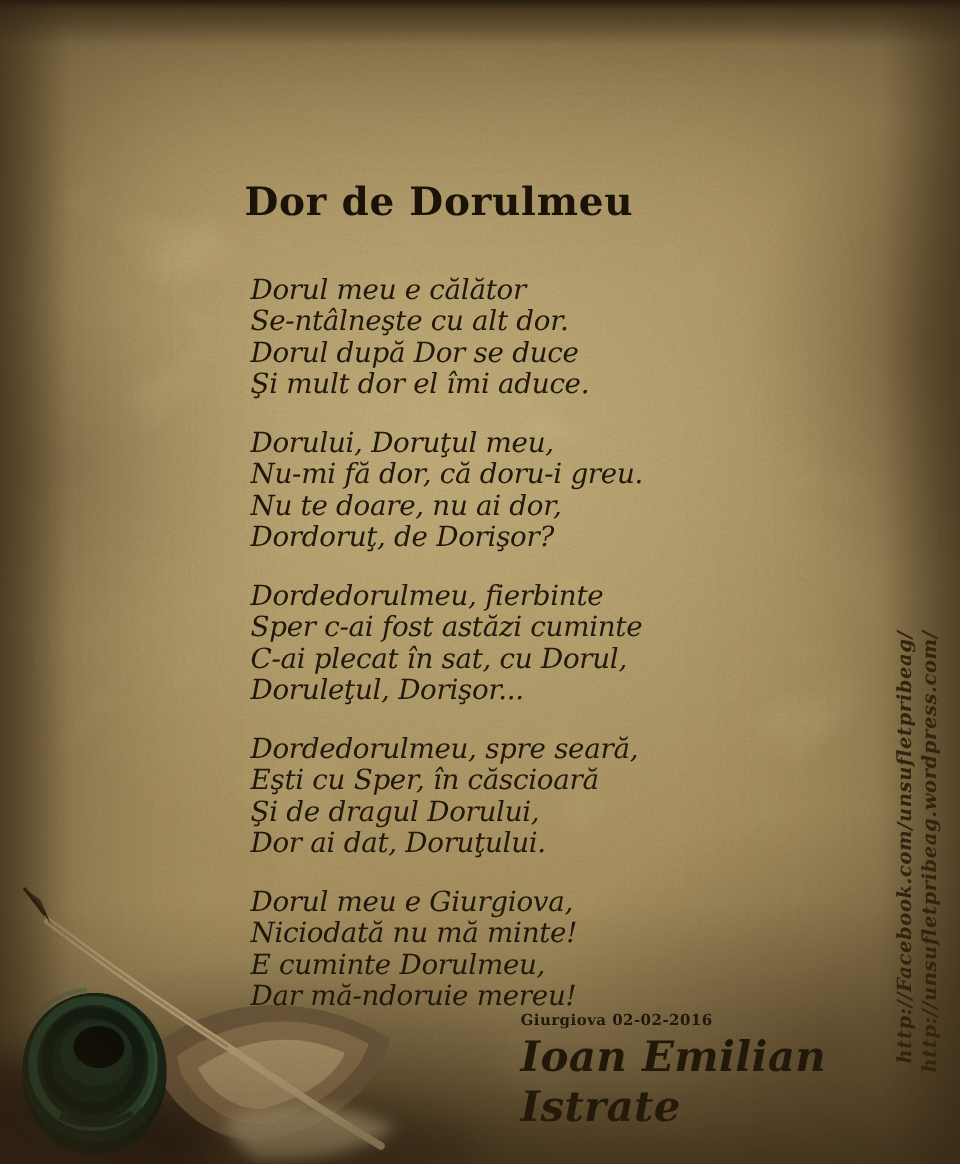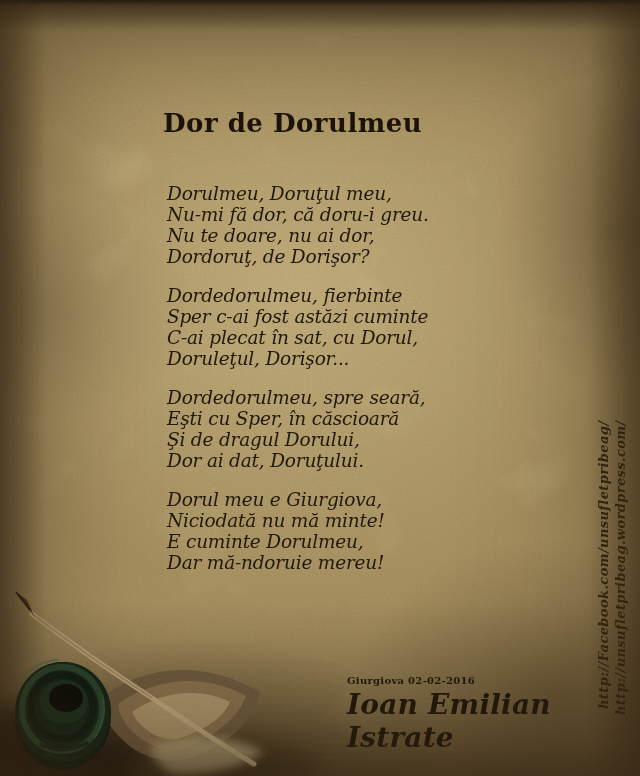--- a/index.html
+++ b/index.html
@@ -22,21 +22,21 @@
       #c2ae7d;
   }
   .poster::after {
     content:"";
     position:absolute; inset:0;
     box-shadow: inset 0 0 130px 28px rgba(56,40,20,.55), inset 0 0 42px 8px rgba(50,36,18,.38);
     pointer-events:none;
     z-index: 6;
   }
   .title {
-    position:absolute; left:163px; top:108px;
+    position:absolute; left:163px; top:120px;
     font-size:26px; font-weight:bold; color:#1f170b;
     letter-spacing:.5px; margin:0;
     z-index:2;
   }
   .poem {
     position:absolute; left:167px; top:183px;
     color:#261d0d;
     z-index:2;
   }
   .stanza { margin:0 0 18px 0; }
@@ -85,21 +85,27 @@
 </style>
 </head>
 <body>
 
 <div class="poster">
 
   <h1 class="title">Dor de Dorulmeu</h1>
 
   <div class="poem">
     <div class="stanza">
-      <div class="line">Dorulmeu, Doruţul meu,</div>
+      <div class="line">Dorul meu e călător</div>
+      <div class="line">Se-ntâlneşte cu alt dor.</div>
+      <div class="line">Dorul după Dor se duce</div>
+      <div class="line">Şi mult dor el îmi aduce.</div>
+    </div>
+    <div class="stanza">
+      <div class="line">Dorului, Doruţul meu,</div>
       <div class="line">Nu-mi fă dor, că doru-i greu.</div>
       <div class="line">Nu te doare, nu ai dor,</div>
       <div class="line">Dordoruţ, de Dorişor?</div>
     </div>
     <div class="stanza">
       <div class="line">Dordedorulmeu, fierbinte</div>
       <div class="line">Sper c-ai fost astăzi cuminte</div>
       <div class="line">C-ai plecat în sat, cu Dorul,</div>
       <div class="line">Doruleţul, Dorişor...</div>
     </div>

